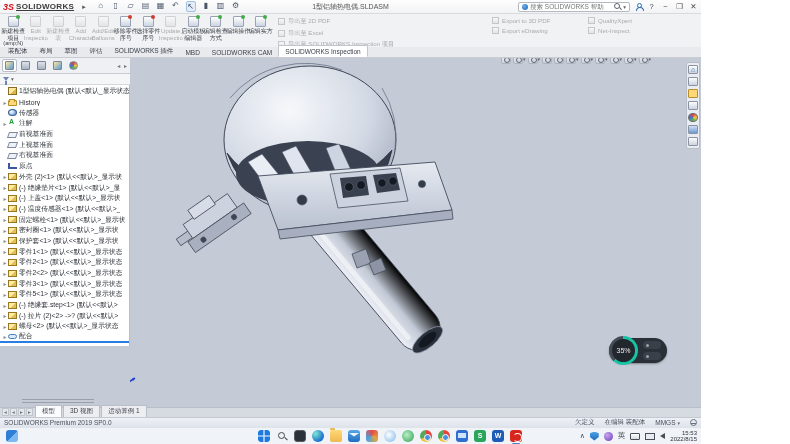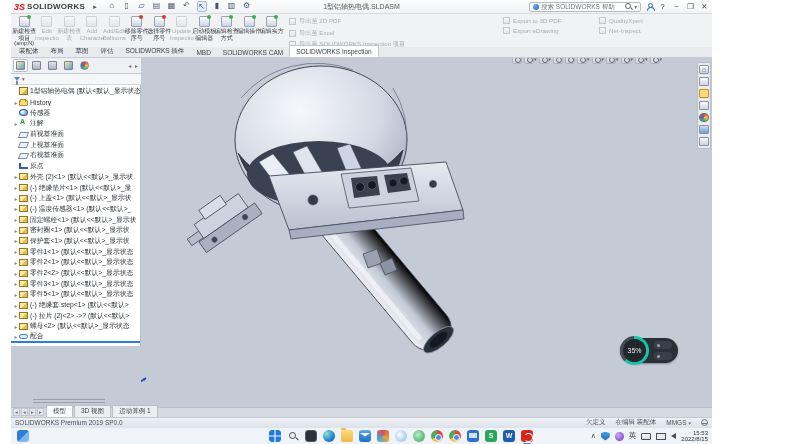--- a/index.html
+++ b/index.html
@@ -1,23 +1,23 @@
 <!DOCTYPE html>
 <html><head>
 <meta charset="utf-8">
 <style>
   * { margin:0; padding:0; box-sizing:border-box; }
   html,body { width:790px; height:444px; overflow:hidden; font-family:"Liberation Sans","DejaVu Sans",sans-serif; }
-  .app { position:relative; width:701px; height:444px; background:#f1f2f4; font-size:7px; color:#333;margin-left:11px; }
+  .app { position:relative; width:701px; height:444px; background:#f1f2f4; font-size:7px; color:#333; }
 
   
   .titlebar { position:absolute; top:0; left:0; right:0; height:14px; background:linear-gradient(#fdfdfd,#f2f3f5); border-bottom:1px solid #d8dade; display:flex; align-items:center; padding:0 3px; }
   .brand { display:flex; align-items:center; gap:2px; }
   .ds-mark { color:#d8111c; font-weight:bold; font-style:italic; font-size:9px; }
-  .ds-word { color:#3c3c3c; font-weight:bold; font-size:8px; letter-spacing:.3px; }
+  .ds-word { color:#3c3c3c; font-weight:bold; font-size:8px; letter-spacing:.3px;text-decoration:underline; }
   .brand-caret { font-size:7px; color:#555; margin:0 4px 0 6px; }
   .qa { display:flex; align-items:center; gap:5px; margin-left:6px; }
   .qa-ic { font-size:8px; color:#4a5568; line-height:10px; height:11px; min-width:10px; text-align:center; }
   .qa-ic.pressed { background:#e3ecf7; border:1px solid #9ec1e8; border-radius:2px; }
   .tb-title { position:absolute; left:0; right:0; text-align:center; font-size:7px; color:#555; pointer-events:none; }
   .tb-right { margin-left:auto; display:flex; align-items:center; gap:5px; z-index:2; }
   .searchbox { display:flex; align-items:center; gap:2px; border:1px solid #b4b9c2; background:#fff; border-radius:2px; height:10px; padding:0 3px; width:112px; }
   .search-dot { width:6px; height:6px; border-radius:50%; background:radial-gradient(circle at 35% 35%, #6ab0ef, #1d5fae); }
   .searchbox input { border:none; outline:none; flex:1; font-size:6.5px; color:#888; background:transparent; width:70px; font-family:inherit; }
   .mag { position:relative; width:7px; height:7px; }

